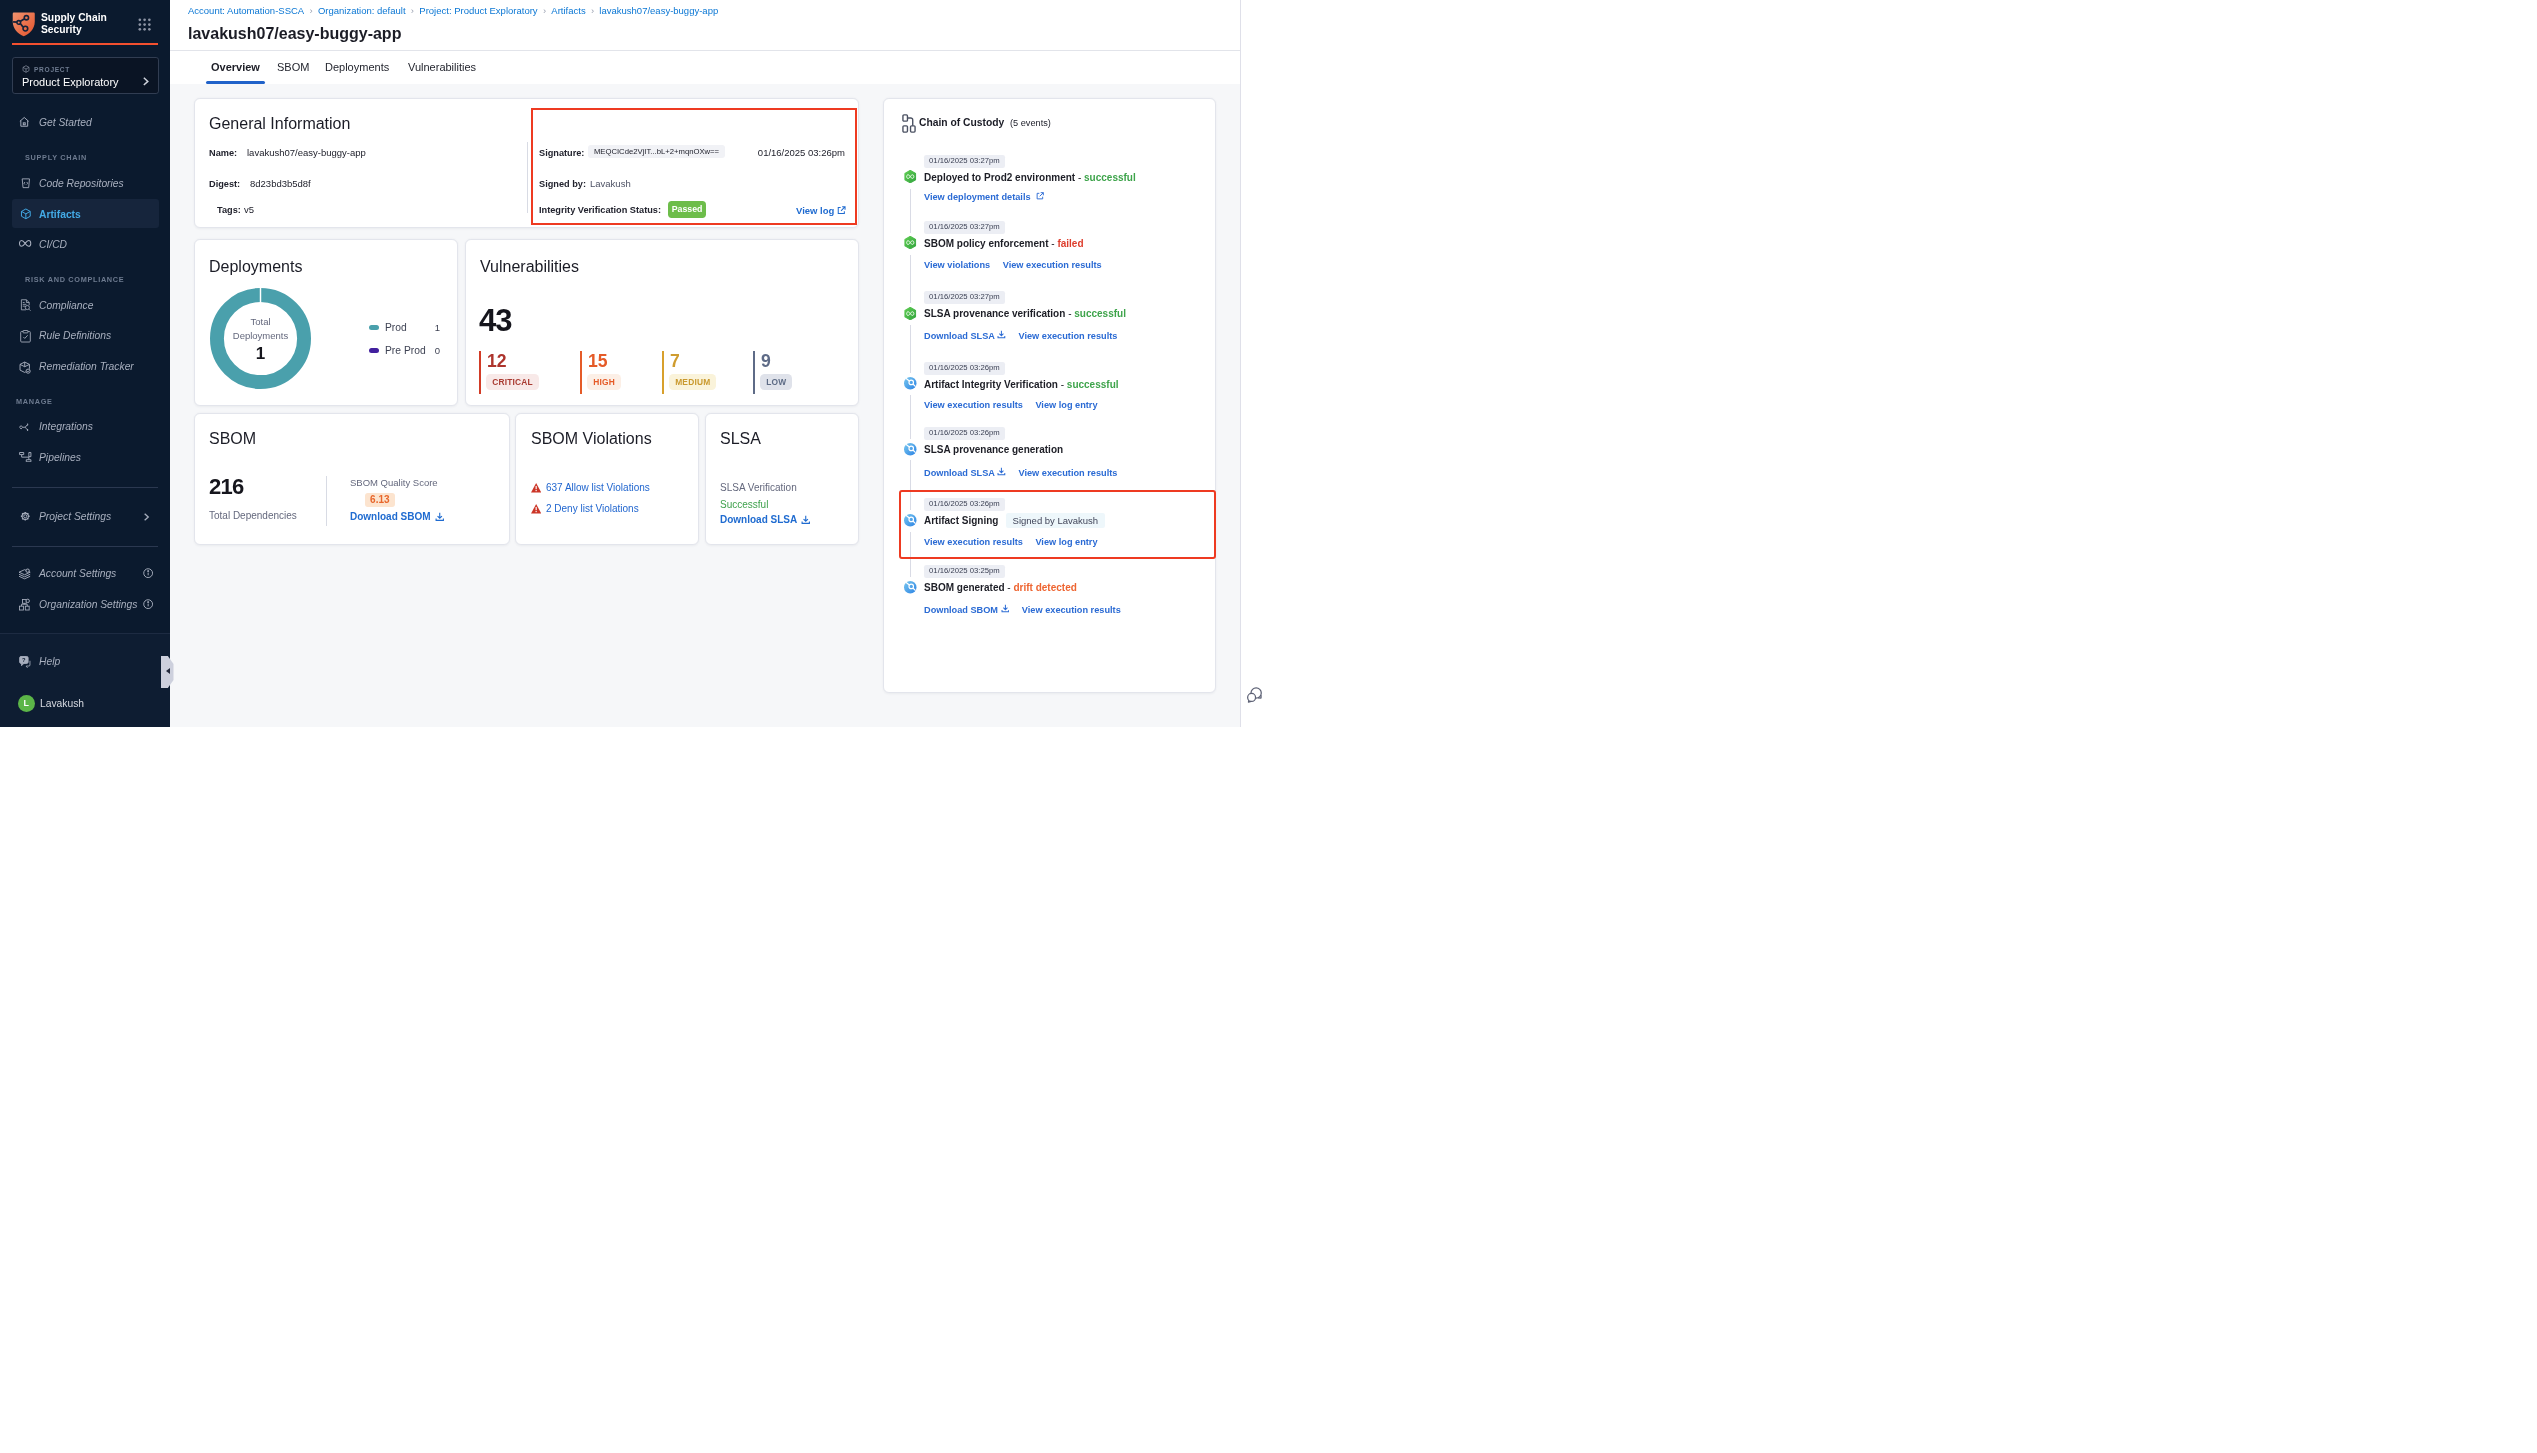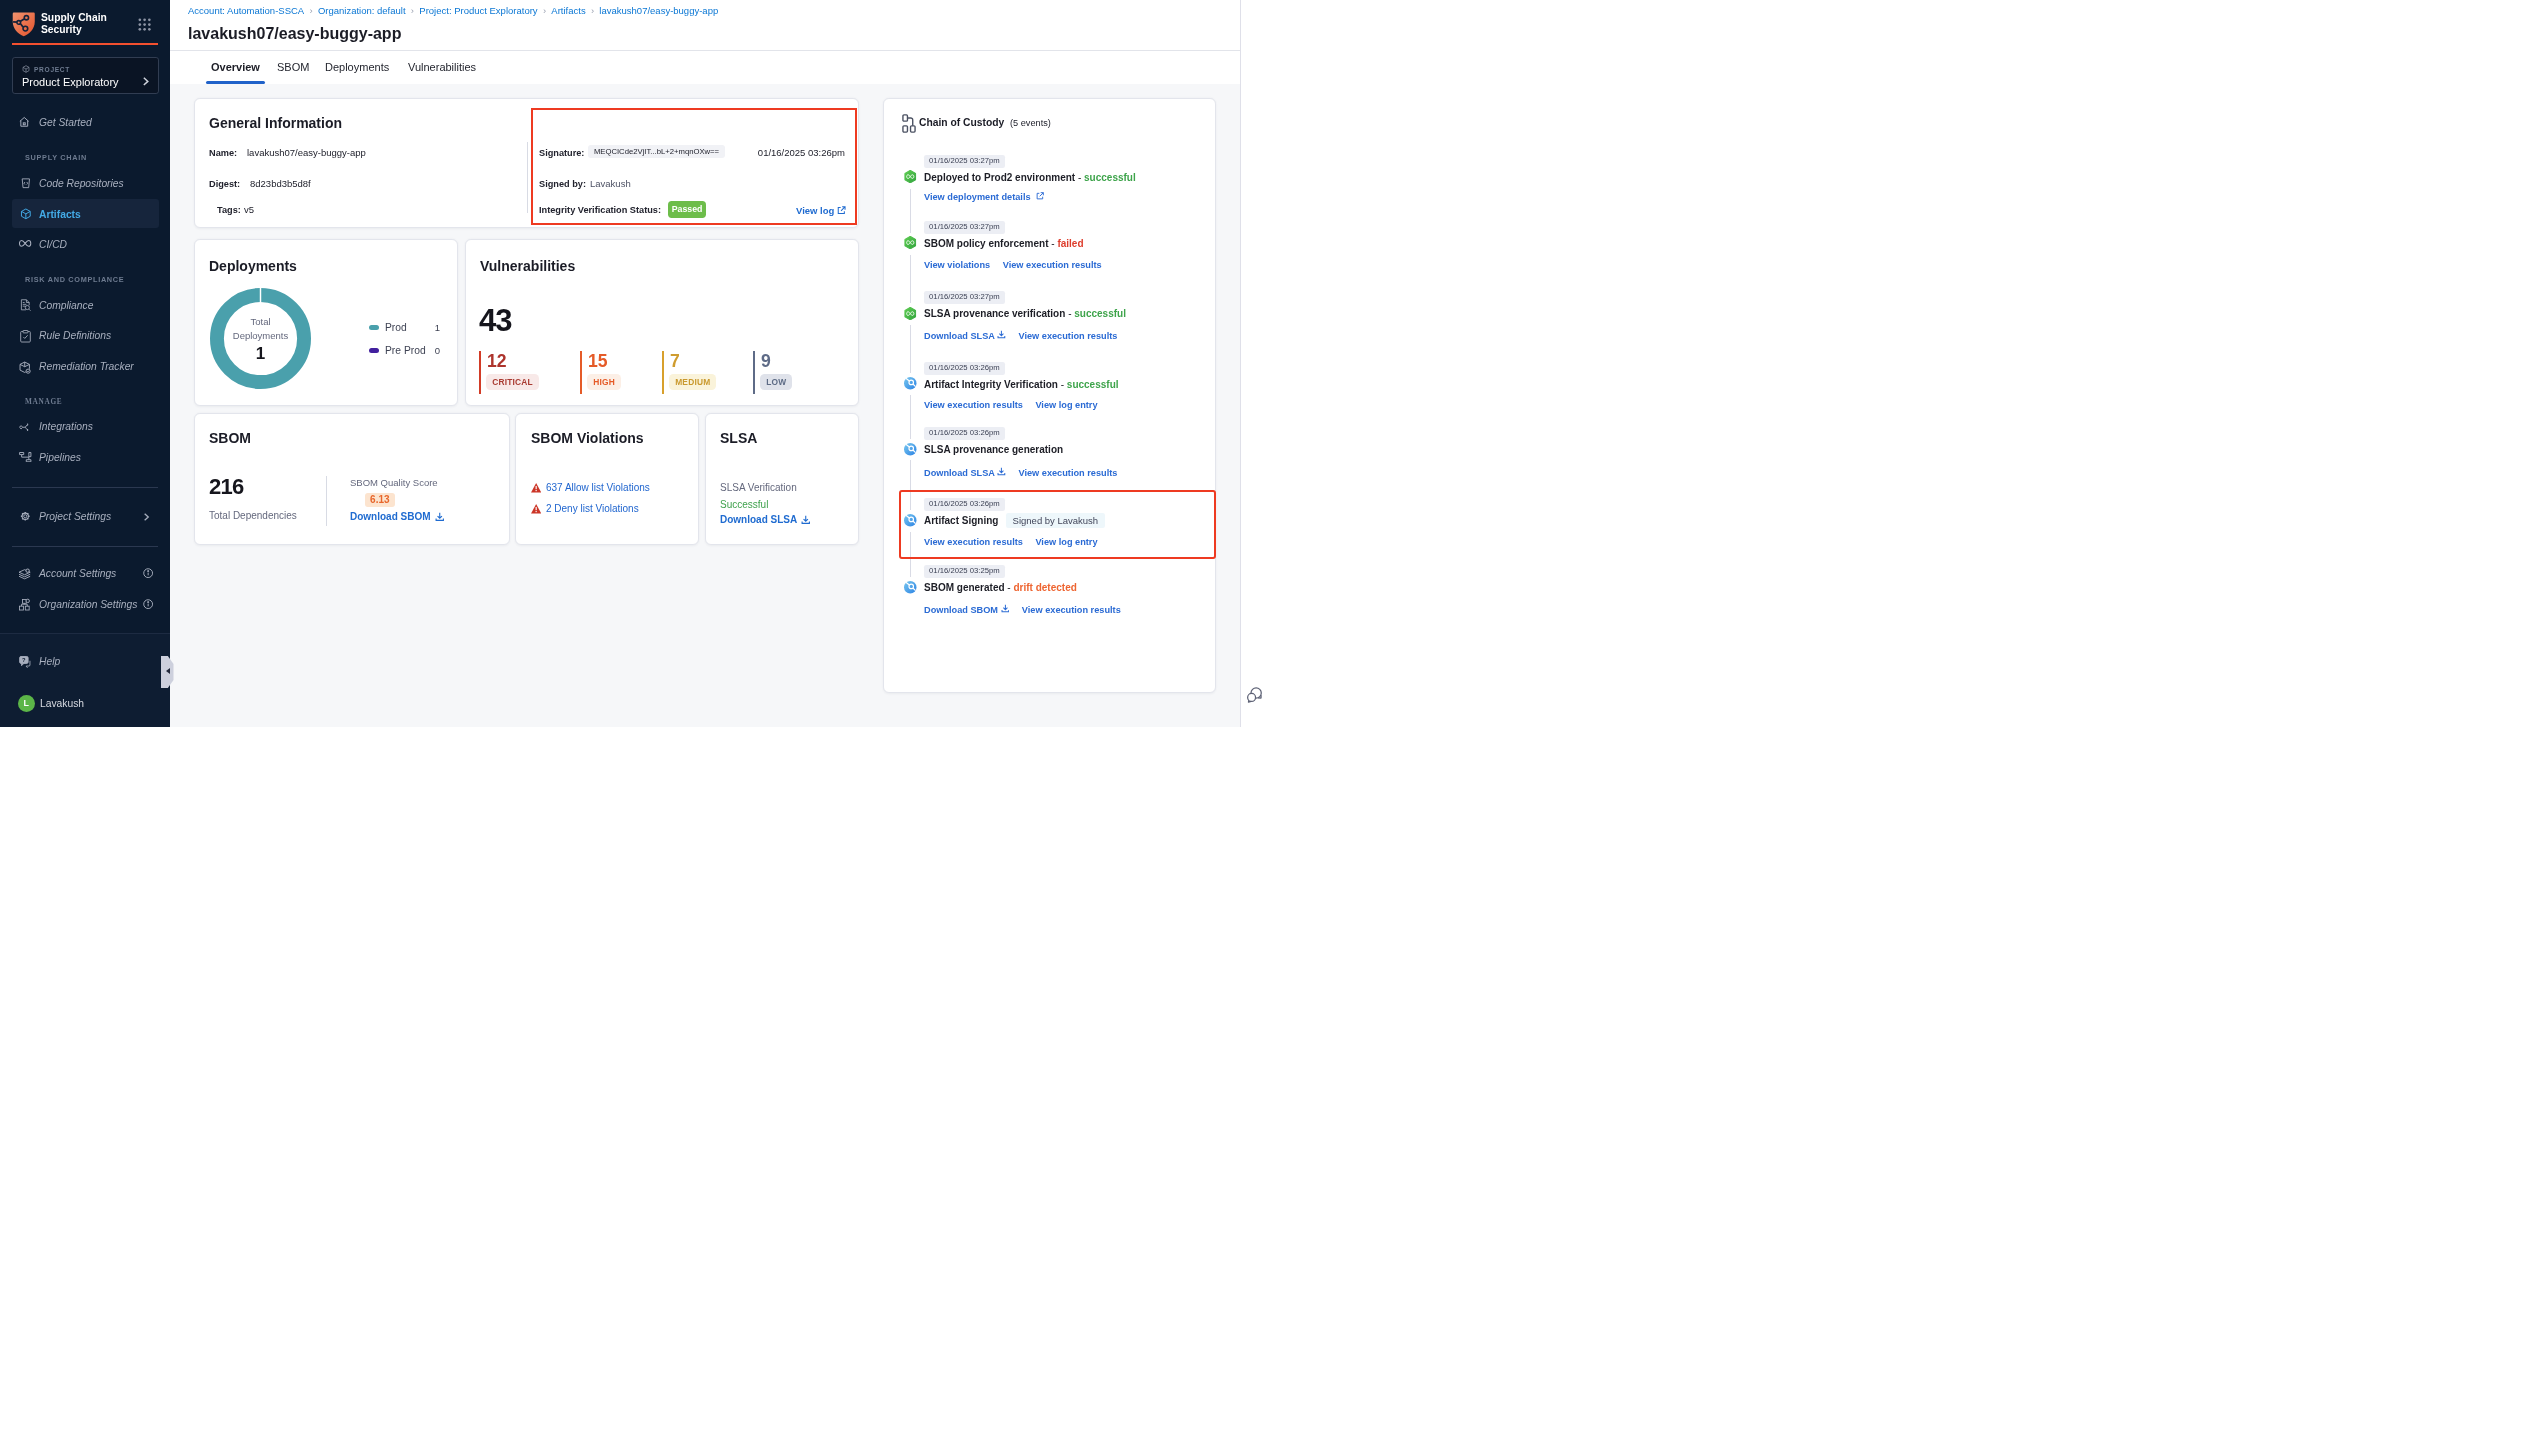--- a/index.html
+++ b/index.html
@@ -11,21 +11,21 @@
 #sidebar { position:absolute; left:0; top:0; width:170px; height:727px; background:#0b1a2e; }
 #sidebar .navtext { color:#a8afbe; font-size:10.3px;font-style:italic; }
 .sectlab { color:#6e7b90; font-size:7.3px; font-weight:bold; letter-spacing:0.7px; }
 
 #header { position:absolute; left:170px; top:0; right:0; height:51px; background:#fff; border-bottom:0.7px solid #e2e4ea; }
 #tabband { position:absolute; left:170px; top:52px; right:0; height:32px; background:#fff; }
 #content { position:absolute; left:170px; top:84px; right:0; bottom:0; background:#f6f7f9; }
 #rightstrip { position:absolute; right:0; top:0; width:29px; height:727px; background:#fff; border-left:0.7px solid #dfe0e9; }
 
 .card { position:absolute; background:#fff; border:0.7px solid #e3e5ec; border-radius:5.9px; box-shadow:0 0.7px 2.2px rgba(40,50,70,0.06); }
-.cardh { font-size:14px; font-weight:bold; color:#1b1c26; }
+.cardh { font-size:16px; font-weight:normal; color:#1b1c26; }
 .bluelink { color:#1f6bd0; font-weight:bold; }
 .graytxt { color:#64687d; }
 .bcsep { color:#9aa0b0; }
 .vulcol { position:absolute; top:351px; width:88px; height:43px; }
 .vbar { position:absolute; left:0; top:0; width:2.2px; height:43px; }
 .vnum { position:absolute; left:8px; top:0px; font-size:17.6px; font-weight:bold; }
 .vpill { position:absolute; left:7.3px; top:23px; height:16px; border-radius:4.4px; padding:0 5.9px; line-height:16px; font-size:8.4px; font-weight:bold; letter-spacing:0.2px; }
 
 .tl-date { position:absolute; left:924px; height:12.5px; background:#eceef4; border-radius:2.2px; padding:0 5.1px; line-height:12.5px; font-size:7.7px; color:#3c4154; }
 .tl-title { position:absolute; left:924px; font-size:10px; font-weight:bold; color:#1d1e26; white-space:nowrap; }
@@ -328,21 +328,21 @@
         <rect x="6" y="1" width="10" height="5" rx="1" fill="#0b1a2e"></rect>
         <path d="M6.5 14.5 L9.5 17.5 L15.5 11"></path>
       </svg>
     <div class="abs navtext" style="left:39px; top:330px;">Rule Definitions</div>
     <svg class="abs" style="left:19px; top:361px;" width="12.5" height="12.5" viewBox="0 0 24 24" fill="none" stroke="#a8afbe" stroke-width="1.8">
         <path d="M11 2 L20 6.5 V15 M11 2 L2 6.5 V17.5 L11 22 M11 2 V11 M2 6.5 L11 11 M20 6.5 L11 11 M11 22 L13 21"></path>
         <circle cx="17.5" cy="19.5" r="4"></circle>
         <path d="M15.5 19.5 L17 21 L19.8 18.2"></path>
       </svg>
     <div class="abs navtext" style="left:39px; top:361px;">Remediation Tracker</div>
-    <div class="abs sectlab" style="left:25px; top:397px;font-family:Liberation Serif, serif;">MANAGE</div>
+    <div class="abs sectlab" style="left:16px; top:397px;">MANAGE</div>
     <svg class="abs" style="left:19px; top:421px;" width="12.5" height="12.5" viewBox="0 0 24 24" fill="none" stroke="#a8afbe" stroke-width="1.7">
         <rect x="1.8" y="9.8" width="4.4" height="4.4" transform="rotate(45 4 12)"></rect>
         <path d="M7.5 12 H11 C14.5 12 13.5 6.8 17.5 6.8 M17.5 6.8 L15.3 5 M17.5 6.8 L15.3 8.6 M11 12 C14.5 12 13.5 17.2 17.5 17.2 M17.5 17.2 L15.3 15.4 M17.5 17.2 L15.3 19"></path>
       </svg>
     <div class="abs navtext" style="left:39px; top:421px;">Integrations</div>
     <svg class="abs" style="left:19px; top:452px;" width="12.5" height="10.3" viewBox="0 0 24 20" fill="none" stroke="#a8afbe" stroke-width="1.8">
         <path d="M5 5 H1 V1 H9 V5 H5 V10 H19 M19 5 V1 H23 V9 H19 V5 M14 15 H23 V19 H14 Z M19 9 V15"></path>
       </svg>
     <div class="abs navtext" style="left:39px; top:452px;">Pipelines</div>
     <div class="abs" style="left:11.7px; top:487px; width:146px; height:0.7px; background:#2b3850;"></div>

